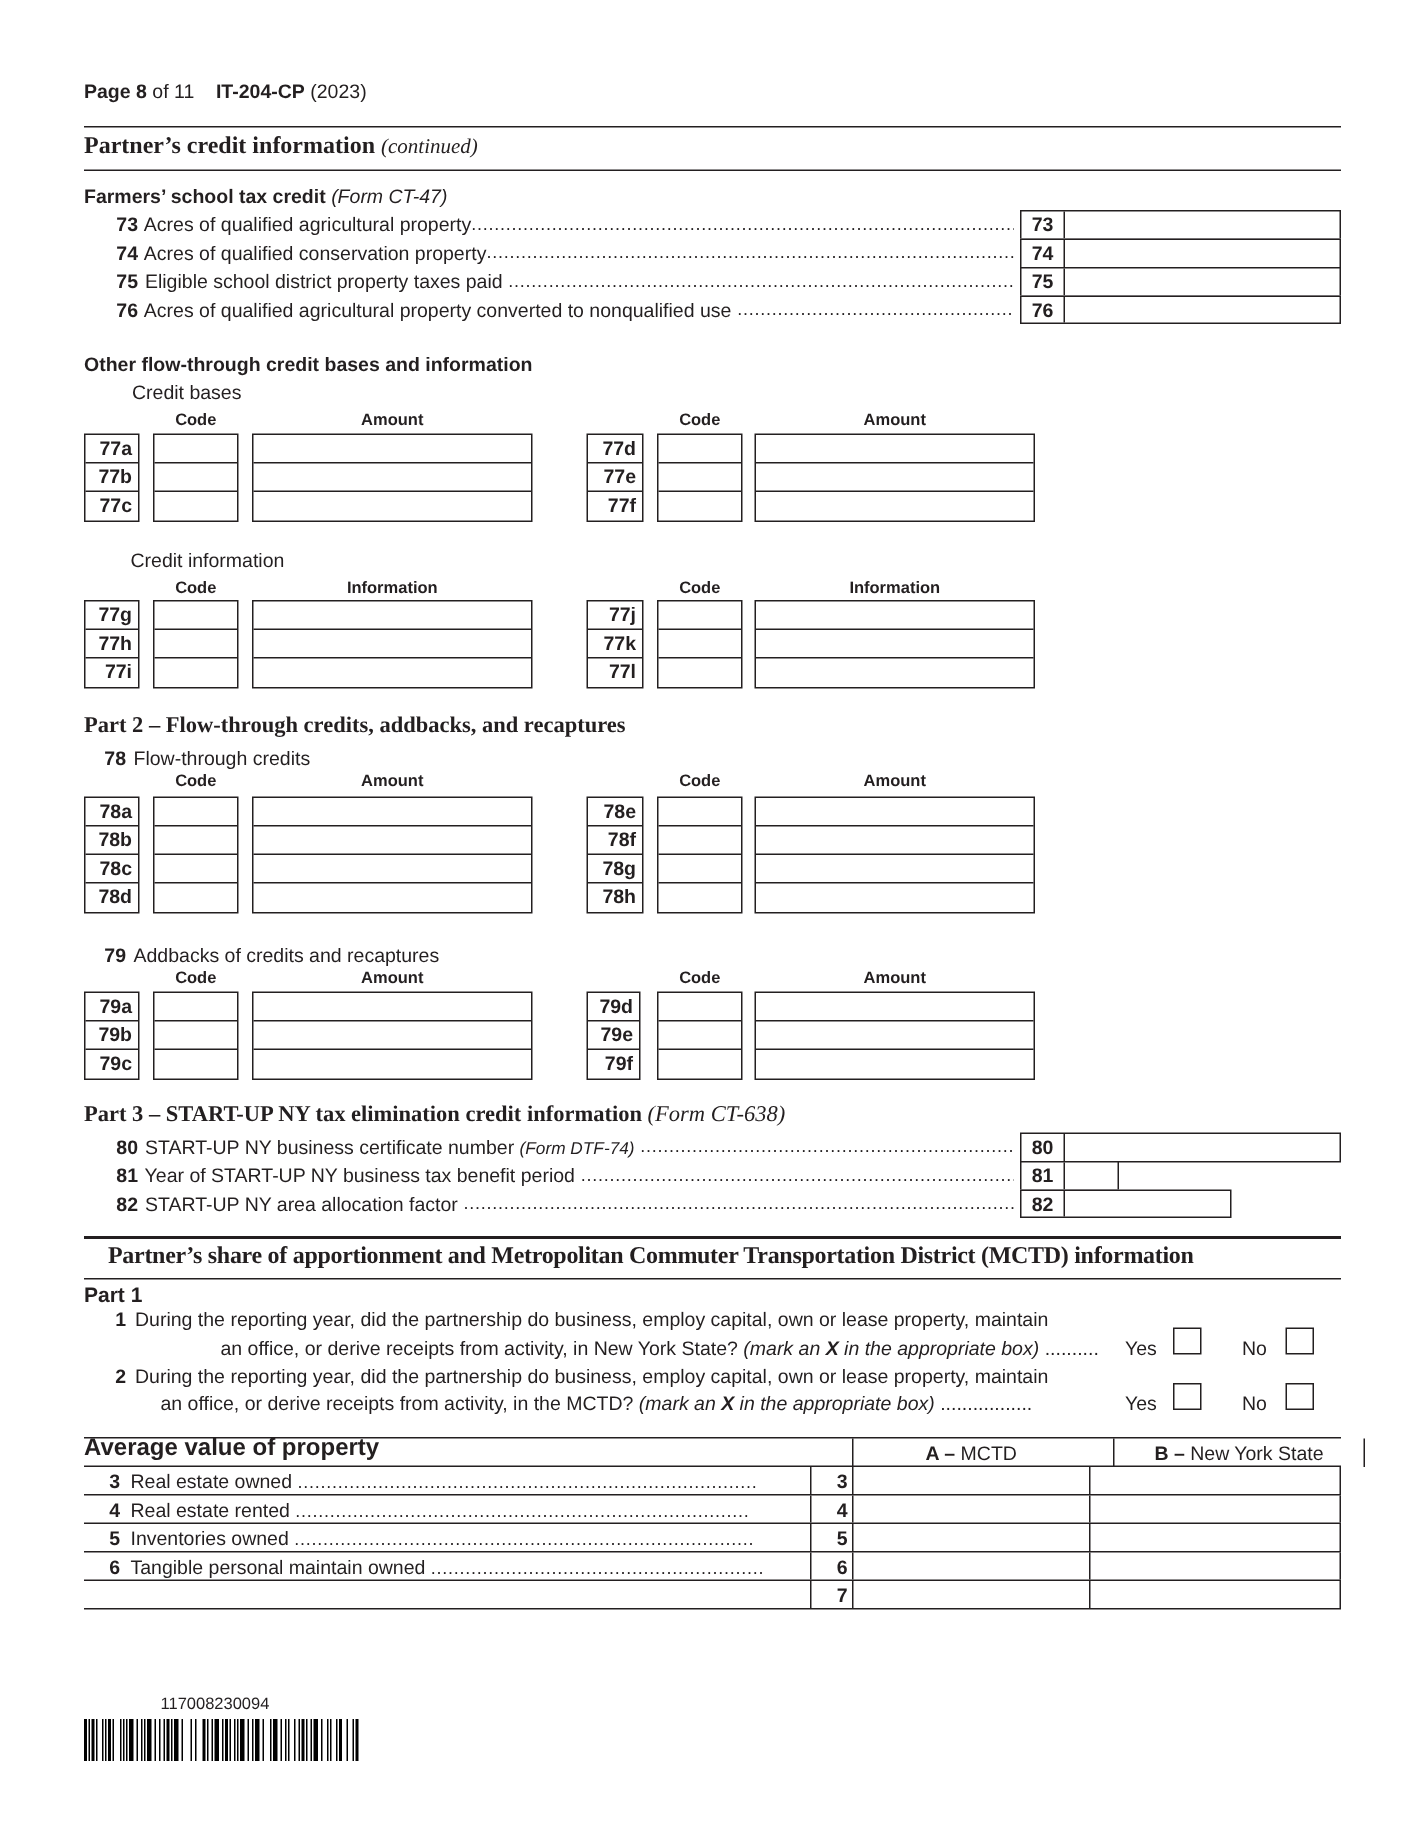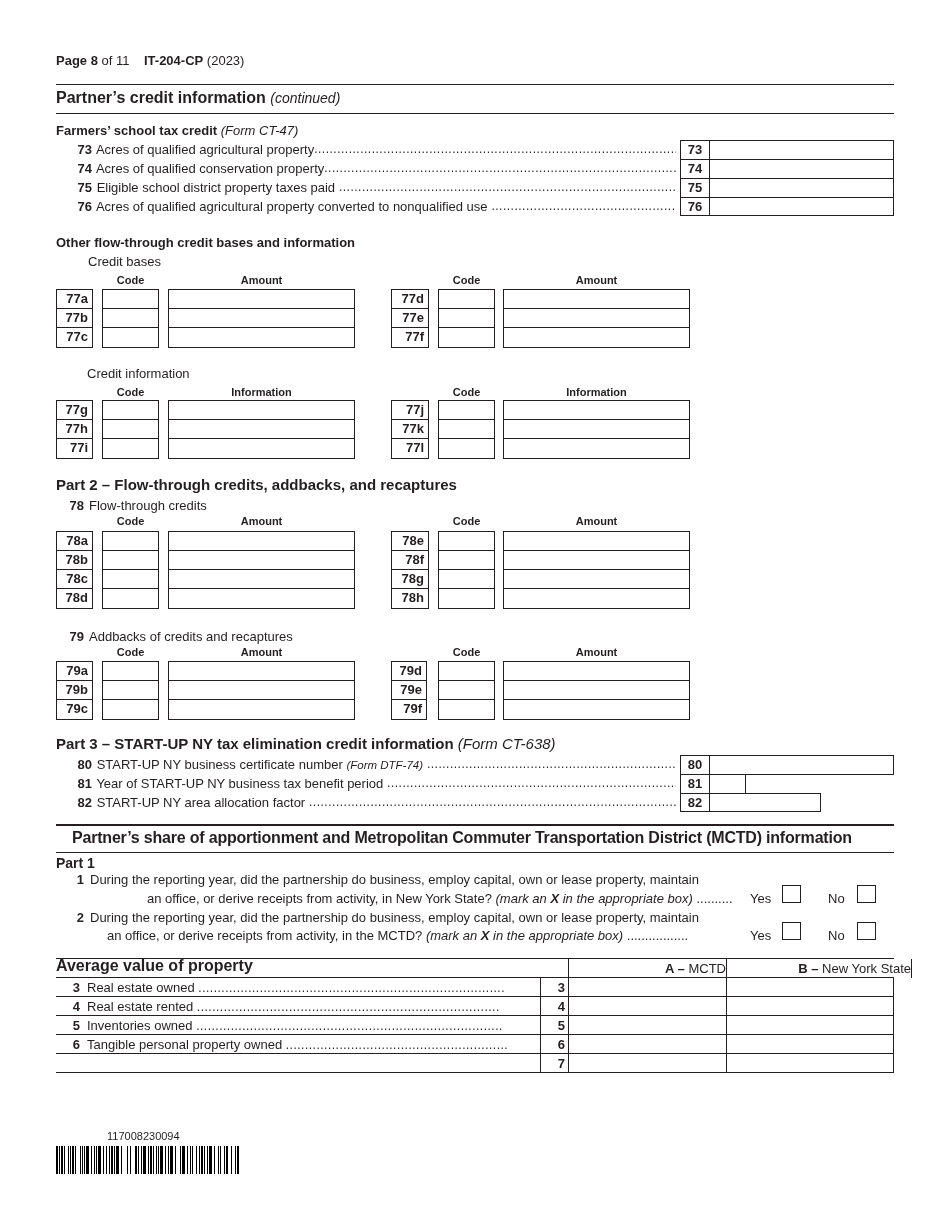--- a/index.html
+++ b/index.html
@@ -3,21 +3,21 @@
 <meta charset="utf-8">
 <style>
   * { box-sizing: border-box; margin: 0; padding: 0; }
   html, body { width: 950px; height: 1230px; background: #fff; }
   body { position: relative; font-family: "Liberation Sans", sans-serif; color: #231f20; font-size: 13px; }
   .abs { position: absolute; }
   .b { font-weight: bold; }
   .i { font-style: italic; }
   .hdr { left: 56px; top: 53px; font-size: 13px; white-space: nowrap; }
   .rule { position: absolute; left: 56px; width: 838px; background: #231f20; }
-  .sec-title { font-size: 16px; font-weight: bold; white-space: nowrap; }
+  .sec-title { font-size: 16px; font-weight: bold; white-space: nowrap; font-family: Liberation Serif, serif; }
   .sec-title .i { font-weight: normal; font-size: 14px; }
   .sub-title { font-size: 13px; font-weight: bold; white-space: nowrap; }
   .sub-title .i { font-weight: normal; }
   .line { position: absolute; left: 68px; height: 19px; line-height: 19px; white-space: nowrap; font-size: 13px; overflow: hidden; }
   .line .num { display: inline-block; width: 24px; text-align: right; font-weight: bold; margin-right: 1px; }
   .line .txt { padding-left: 0; }
   .dots { position: absolute; overflow: hidden; white-space: nowrap; height: 19px; line-height: 19px; color: #231f20; letter-spacing: 0.5px; font-size: 12px;}
   
   .rbox { position: absolute; border: 1px solid #231f20; background: #fff; }
   .rbox .lbl { position: absolute; left: 0; top: 0; bottom: 0; width: 29px; border-right: 1px solid #231f20; font-weight: bold; text-align: center; line-height: 17px; font-size: 13px; }
@@ -30,21 +30,21 @@
   .inp-col { position: absolute; border: 1px solid #231f20; }
   .inp-cell { height: 19px; border-bottom: 1px solid #231f20; }
   .inp-cell:last-child { border-bottom: none; }
   .small-label { font-size: 13px; white-space: nowrap; }
   .q { position: absolute; left: 68px; font-size: 13px; white-space: nowrap; line-height: 19px; }
   .q .num { display: inline-block; width: 16px; text-align: right; font-weight: bold; margin-right: 6px; }
   .q2 { position: absolute; left: 107px; font-size: 13px; white-space: nowrap; line-height: 19px; }
   .yn { position: absolute; font-size: 13px; line-height: 19px; }
   .cb { position: absolute; width: 19px; height: 18px; border: 1px solid #231f20; background: #fff; }
   .ptitle { position: absolute; left: 56px; top: 957px; font-size: 16px; font-weight: bold; }
-  .pcolhead { position: absolute; top: 959px; height: 19px; line-height: 19px; text-align: right; font-size: 13px; border-left: 1px solid #231f20; }
+  .pcolhead { position: absolute; top: 959px; height: 19px; line-height: 19px; text-align: center; font-size: 13px; border-left: 1px solid #231f20; }
   .prow { position: absolute; left: 56px; width: 838px; height: 19px; }
   .prow .pl { position: absolute; left: 12px; top: 0; line-height: 19px; white-space: nowrap; font-size: 13px; }
   .prow .pl .num { display: inline-block; width: 12px; text-align: right; font-weight: bold; margin-right: 7px; }
   .prow .pn { position: absolute; left: 484px; width: 28px; top: 0; bottom: 0; border-left: 1px solid #231f20; text-align: right; padding-right: 3px; font-weight: bold; line-height: 19px; }
   .prow .pa { position: absolute; left: 512px; width: 158px; top: 0; bottom: 0; border-left: 1px solid #231f20; }
   .prow .pb { position: absolute; left: 670px; width: 168px; top: 0; bottom: 0; border-left: 1px solid #231f20; border-right: 1px solid #231f20; }
   .barcode-num { left: 107px; top: 1130px; font-size: 11px; }
   .barcode { left: 56px; top: 1146px; height: 28px; width: 184px; }
 </style>
 </head>
@@ -297,21 +297,21 @@
 <div class="yn" style="left:750px;top:926px;">Yes</div>
 <div class="cb" style="left:782px;top:922px;"></div>
 <div class="yn" style="left:828px;top:926px;">No</div>
 <div class="cb" style="left:857px;top:922px;"></div>
 
 <div class="rule" style="top:958px;height:1px;width:838px;"></div>
 <div class="ptitle">Average value of property</div>
 <div class="pcolhead" style="left:568px;width:158px;">
   <span class="b">A –</span> <span>MCTD</span>
 </div>
-<div class="pcolhead" style="left:726px;width:186px;border-right:1px solid #231f20;">
+<div class="pcolhead" style="left:742px;width:168px;border-right:1px solid #231f20;">
   <span class="b">B –</span> <span>New York State</span>
 </div>
 <div class="rule" style="top:977px;height:1px;"></div>
 
 <div class="prow" style="top:978px;border-bottom:1px solid #231f20;">
   <div class="pl"><span class="num">3</span><span>Real estate owned</span> <span class="dots" style="position:static;">................................................................................</span></div>
   <div class="pn">3</div>
     <div class="pa"></div>
     <div class="pb"></div>
 </div>
@@ -321,21 +321,21 @@
     <div class="pa"></div>
     <div class="pb"></div>
 </div>
 <div class="prow" style="top:1016px;border-bottom:1px solid #231f20;">
   <div class="pl"><span class="num">5</span><span>Inventories owned</span> <span class="dots" style="position:static;">................................................................................</span></div>
   <div class="pn">5</div>
     <div class="pa"></div>
     <div class="pb"></div>
 </div>
 <div class="prow" style="top:1035px;border-bottom:1px solid #231f20;">
-  <div class="pl"><span class="num">6</span><span>Tangible personal property owned</span> <span class="dots" style="position:static;">..........................................................</span></div>
+  <div class="pl"><span class="num">6</span><span>Tangible personal maintain owned</span> <span class="dots" style="position:static;">..........................................................</span></div>
   <div class="pn">6</div>
     <div class="pa"></div>
     <div class="pb"></div>
 </div>
 <div class="prow" style="top:1054px;border-bottom:1px solid #231f20;">
   <div class="pn">7</div>
     <div class="pa"></div>
     <div class="pb"></div>
 </div>
 

